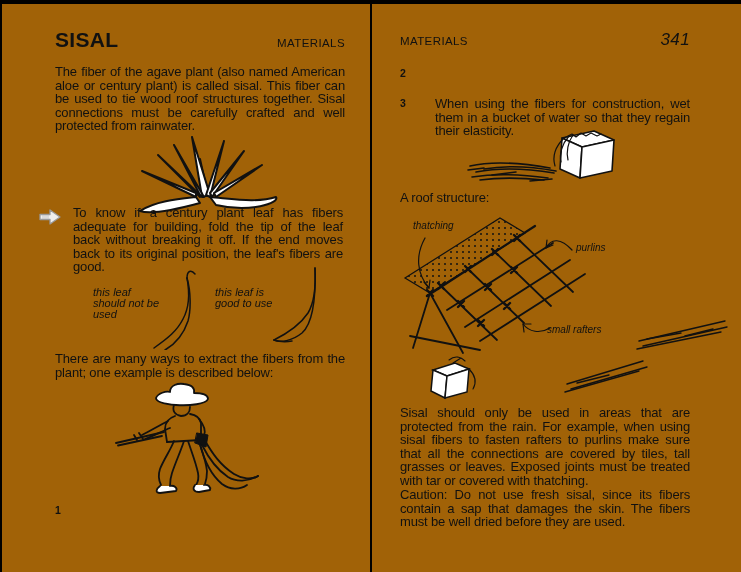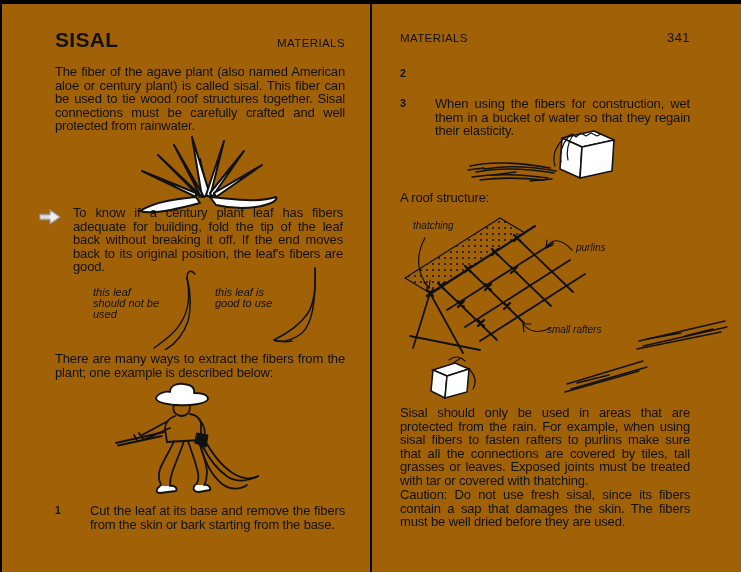--- a/index.html
+++ b/index.html
@@ -12,21 +12,21 @@
   .border-left { position:absolute; left:0; top:0; width:2px; height:572px; background:#000; }
   .divider     { position:absolute; left:370px; top:0; width:2px; height:572px; background:#000; }
 
   .abs { position:absolute; }
   .body-text {
     font-size:13px; line-height:13.5px; letter-spacing:-0.15px;
     text-align:justify; color:#111;
   }
   .header-row { display:flex; justify-content:space-between; align-items:baseline; }
   .running-head { font-size:11.5px; letter-spacing:0.4px; color:#111; }
-  .page-num { font-size:13px; letter-spacing:0.4px; color:#111; }
+  .page-num { font-size:17px; letter-spacing:0.4px; color:#111;font-style:italic; }
   .page-title { font-size:21px; font-weight:bold; letter-spacing:0.3px; color:#111; }
 
   .step { display:flex; }
   .step-num { width:35px; font-weight:bold; font-size:10.5px; line-height:13.5px; }
   .step-text { flex:1; }
 
   .caption {
     font-style:italic; font-size:11px; line-height:11px; color:#111;
     letter-spacing:0; text-align:left;
   }
@@ -125,21 +125,20 @@
       <path d="M76,60 C80,72 84,82 86,92 C87,97 86,101 84,104"></path>
       <path d="M86,58 C90,70 94,80 95,90 C95,96 94,100 93,103"></path>
 
       <path d="M48,105 C44,108 43,112 48,112 L64,110 C66,107 62,104 58,105" fill="#fff"></path>
       <path d="M83,104 C80,108 82,111 87,111 L98,109 C99,106 96,103 92,104" fill="#fff"></path>
     </g>
   </svg>
 
   <div class="abs step" style="left:55px; top:504px; width:290px;">
     <span class="step-num">1</span>
-    <p class="body-text step-text">Cut the leaf at its base and remove the fibers from the skin or bark starting from the base.</p>
   </div>
 
   <div class="abs header-row" style="left:400px; top:30px; width:290px;">
     <span class="running-head">MATERIALS</span>
     <span class="page-num">341</span>
   </div>
 
   <div class="abs step" style="left:400px; top:67px; width:290px;">
     <span class="step-num">2</span>
   </div>

